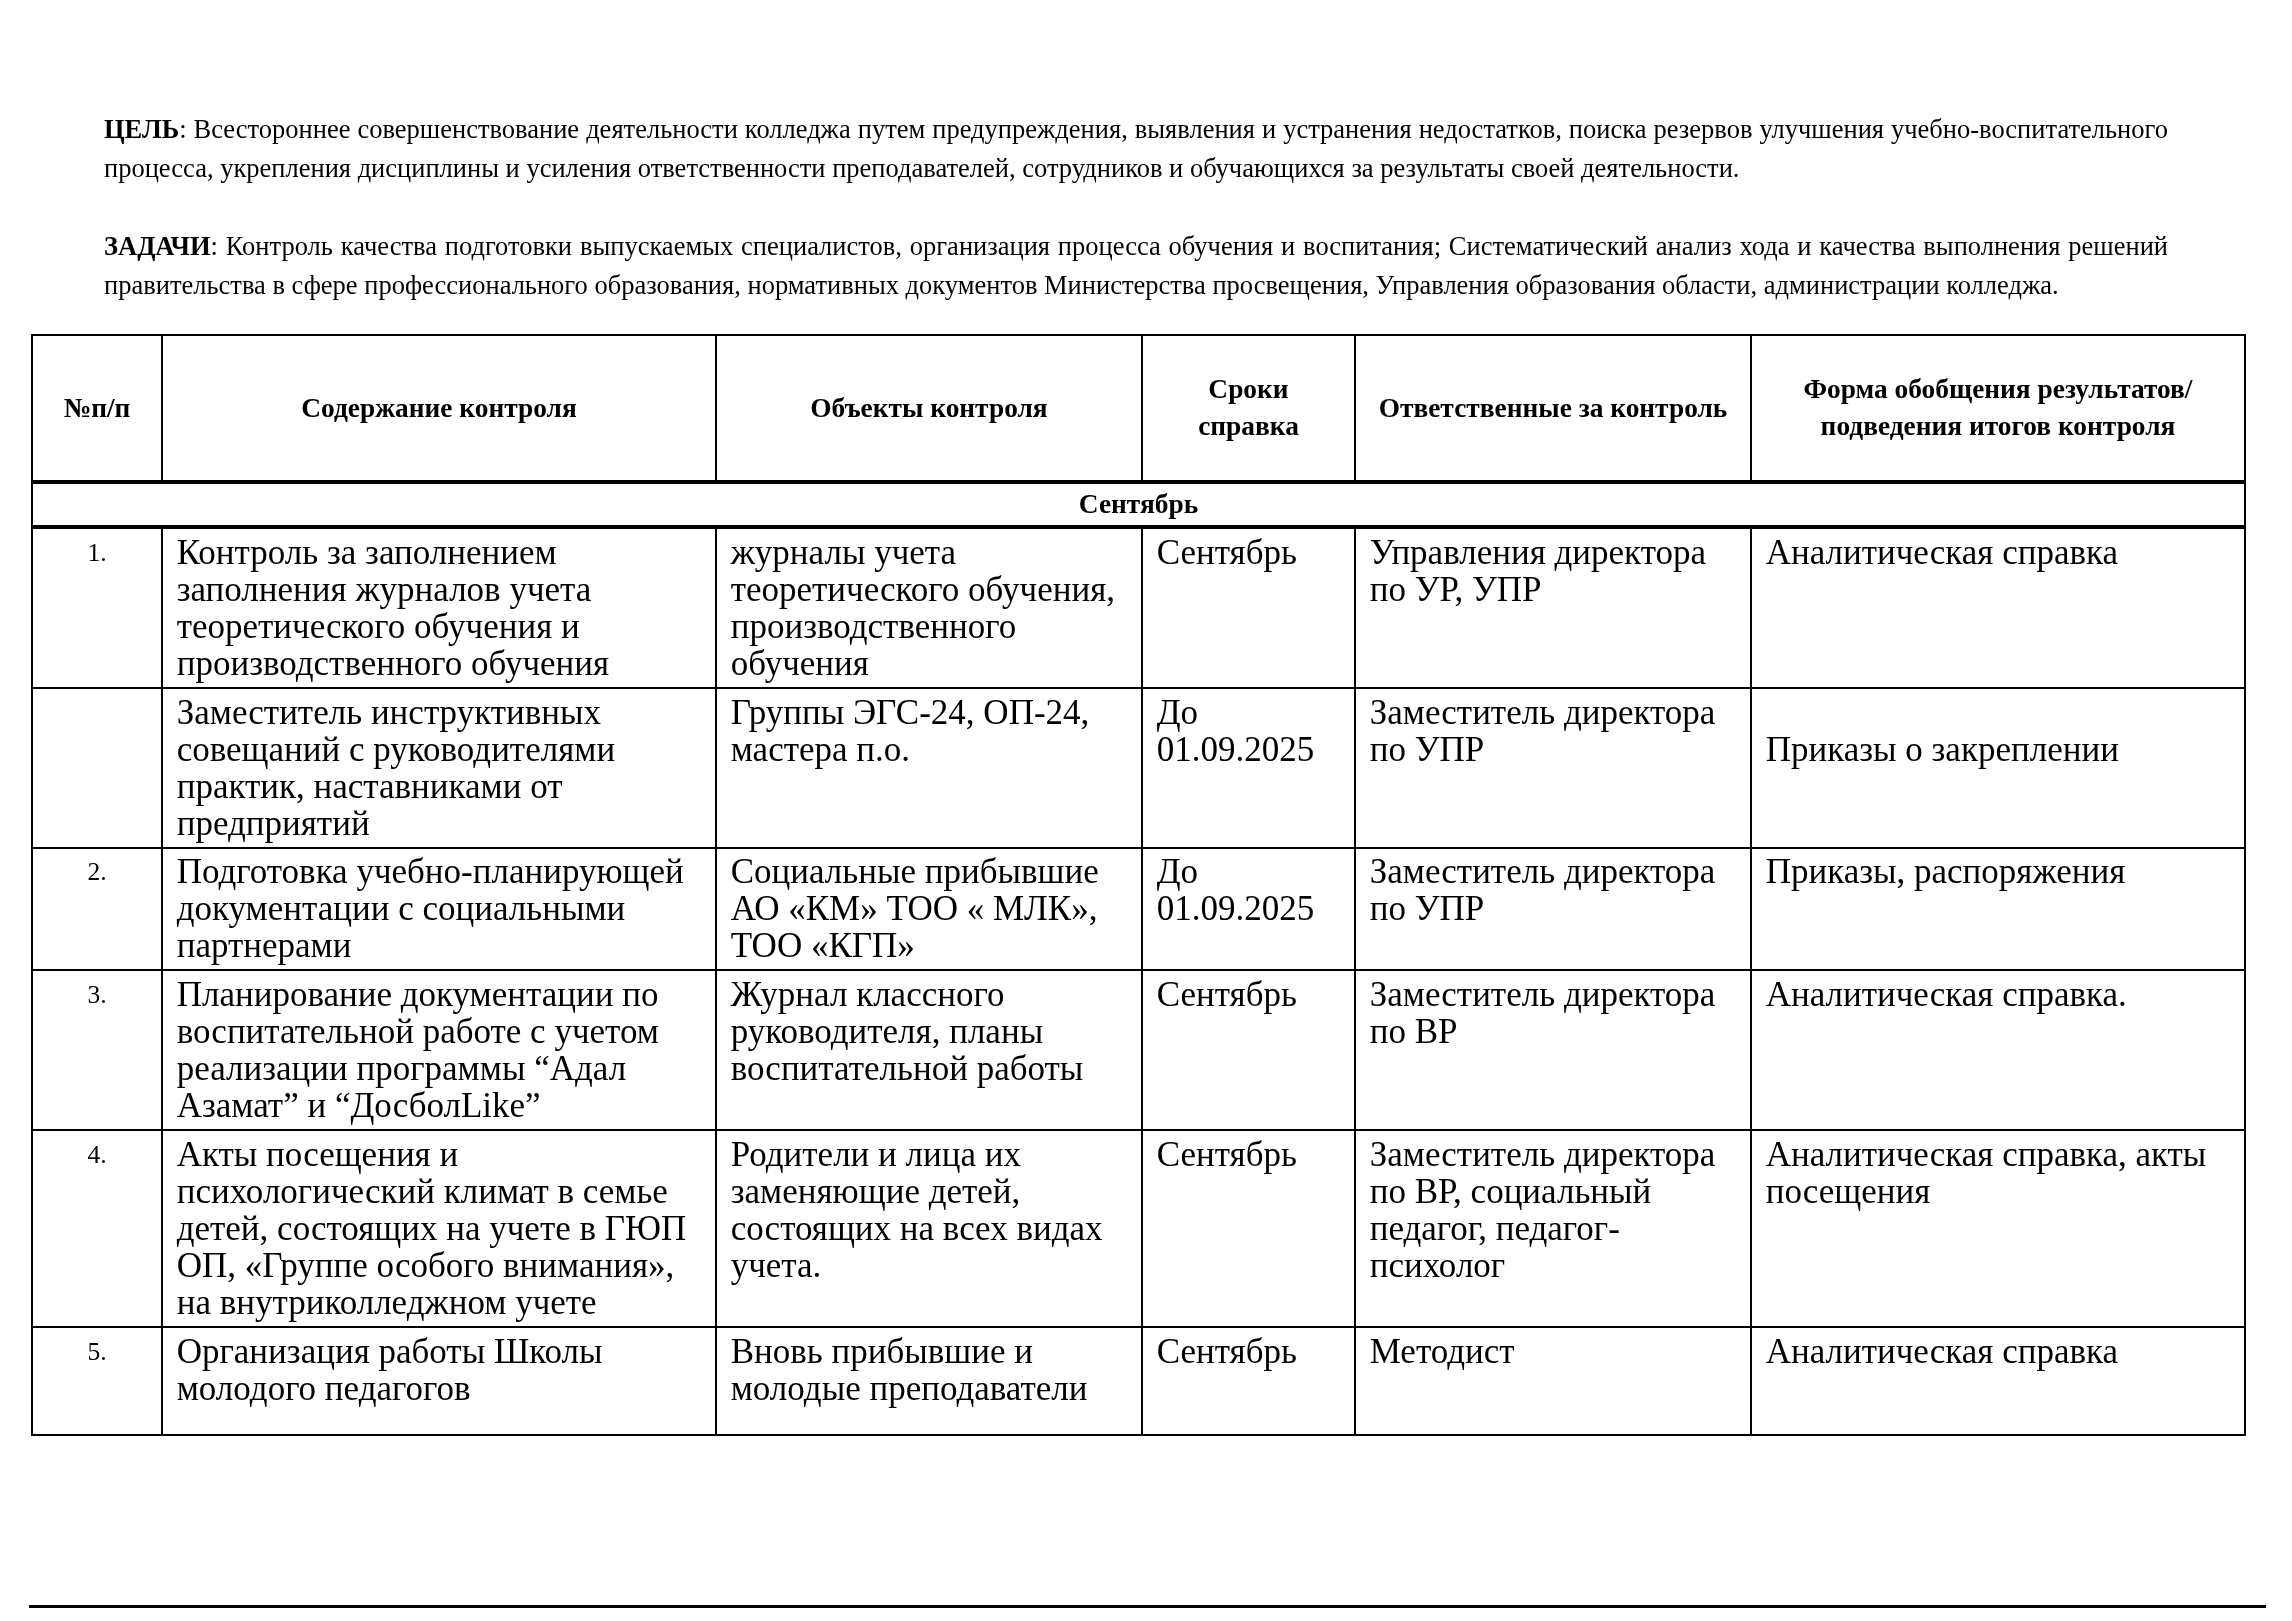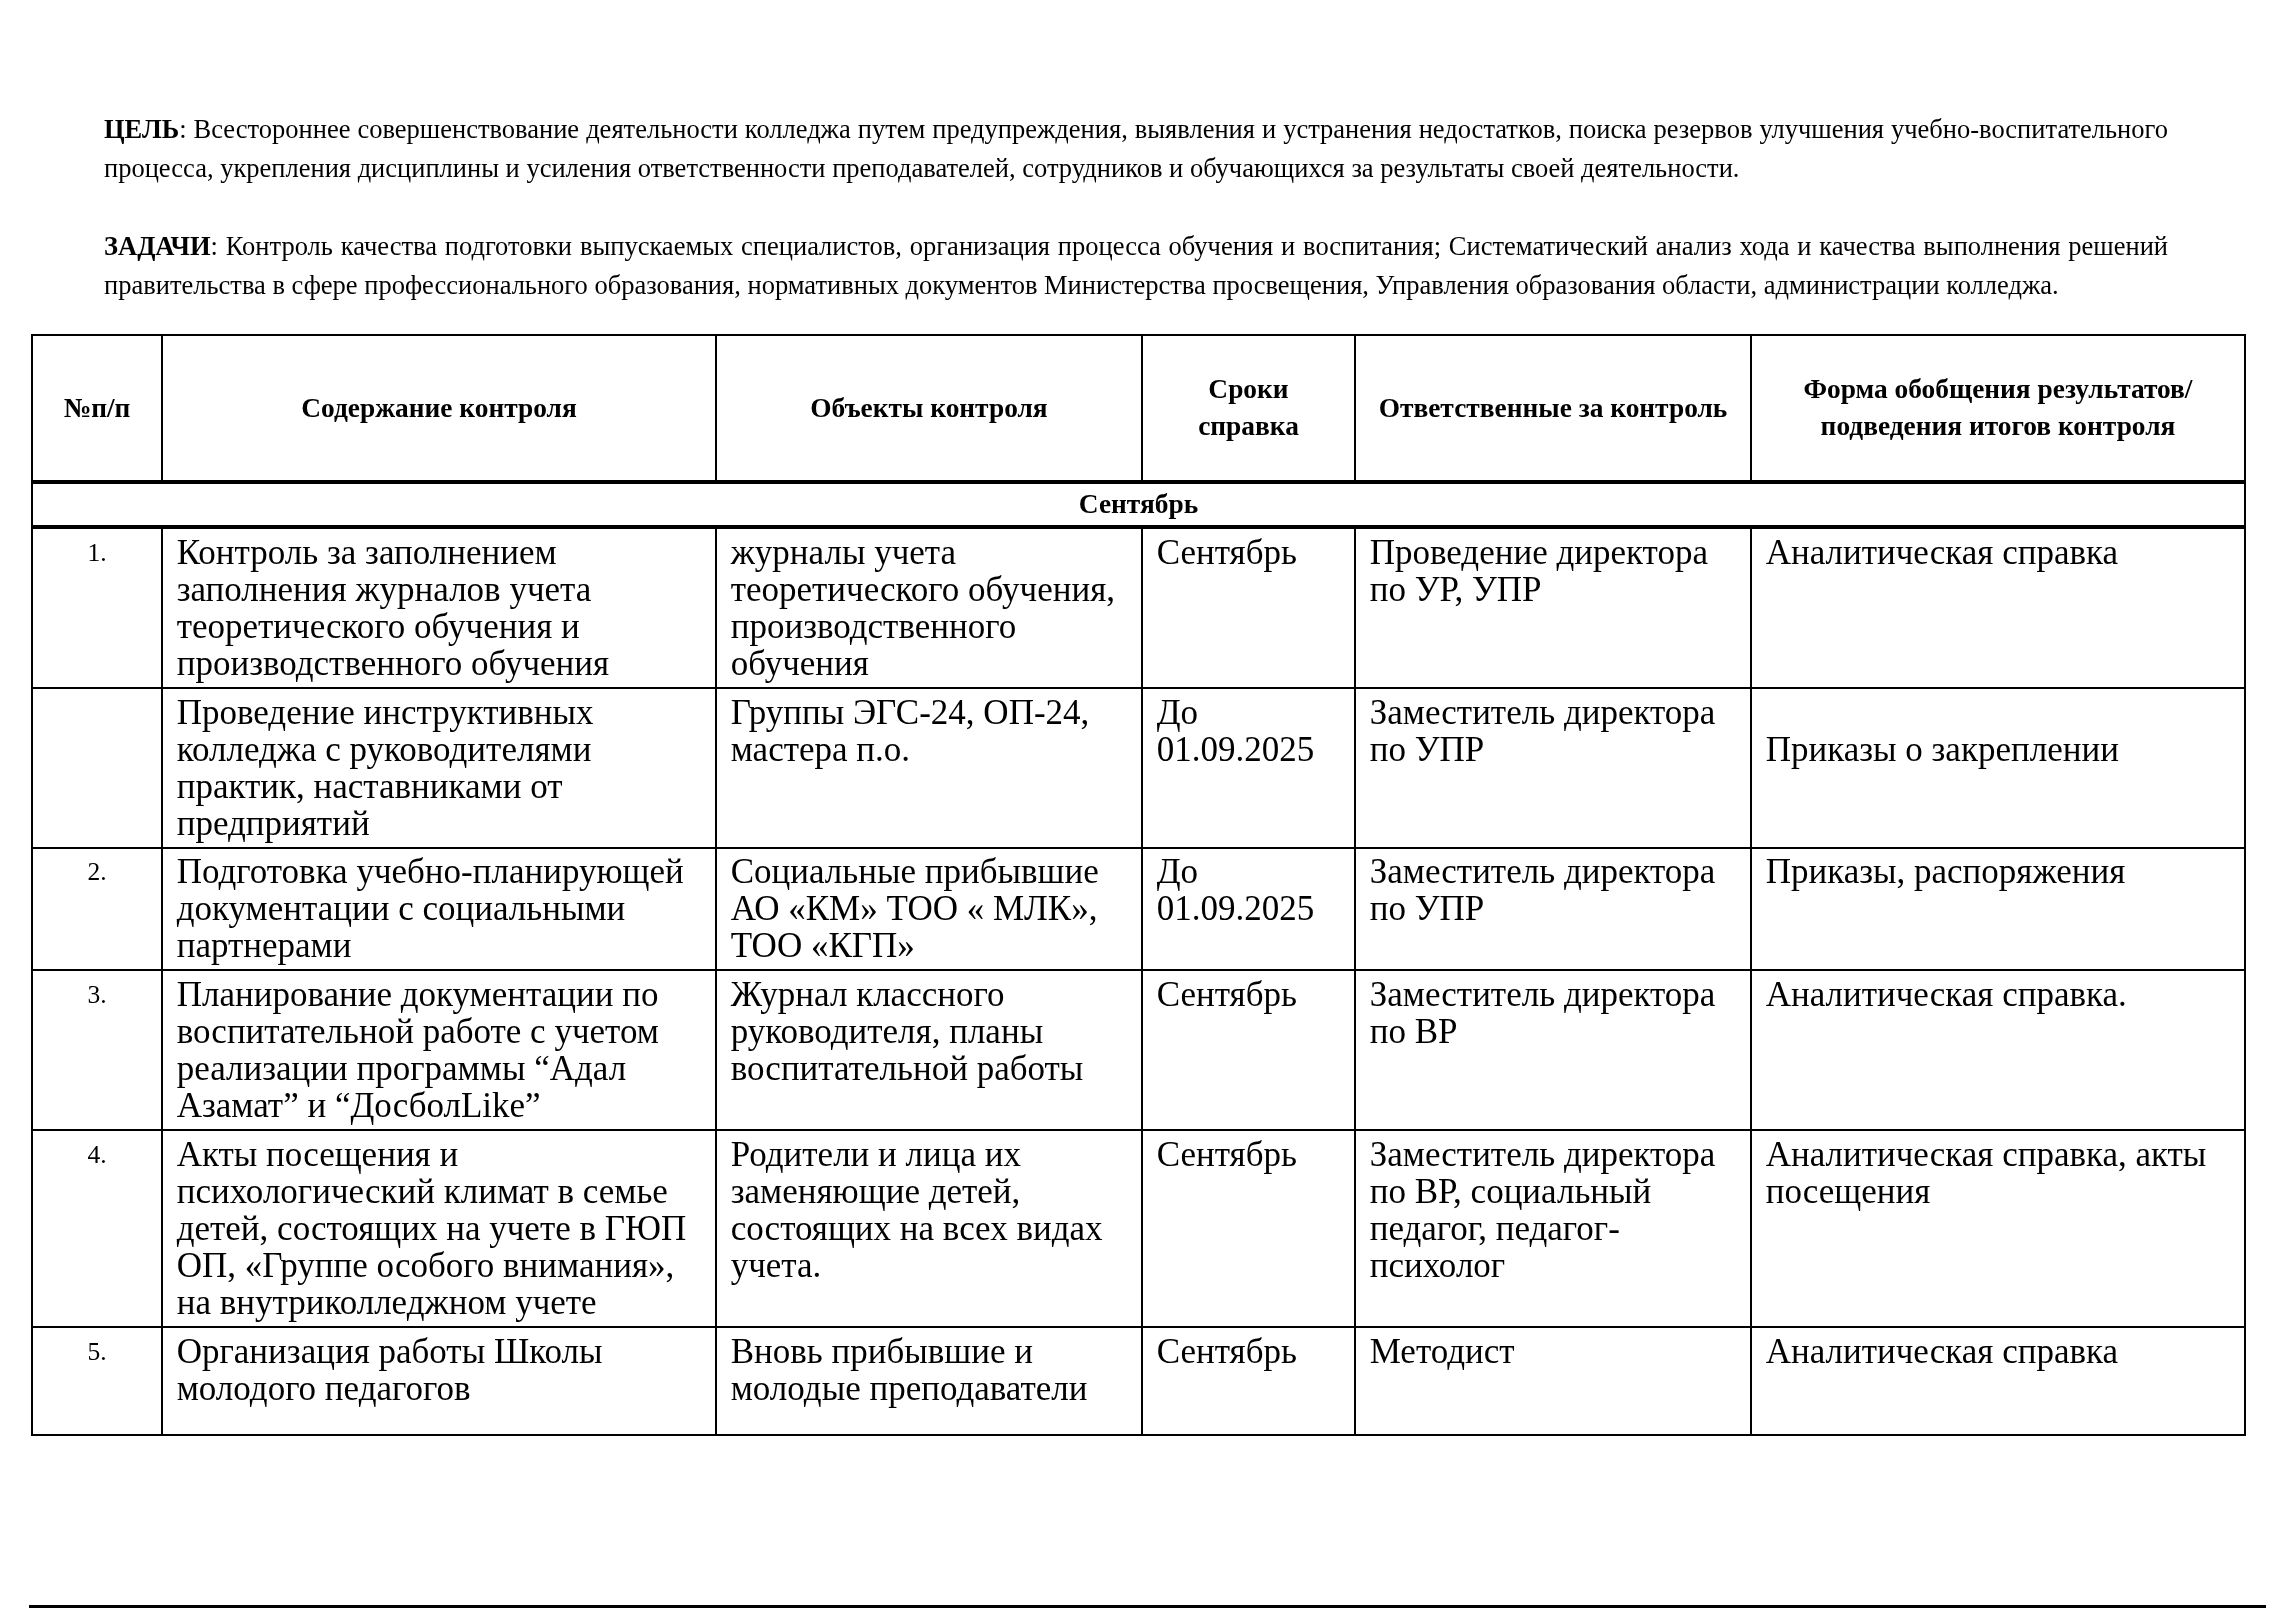--- a/index.html
+++ b/index.html
@@ -115,27 +115,27 @@
       </tr>
       <tr class="h-month month-row">
         <td colspan="6">Сентябрь</td>
       </tr>
 
       <tr class="r1">
         <td class="num">1.</td>
         <td>Контроль за заполнением заполнения журналов учета теоретического обучения и производственного обучения</td>
         <td>журналы учета теоретического обучения, производственного обучения</td>
         <td>Сентябрь</td>
-        <td>Проведение директора по УР, УПР</td>
+        <td>Управления директора по УР, УПР</td>
         <td>Аналитическая справка</td>
       </tr>
 
       <tr class="r2">
         <td class="num"></td>
-        <td>Проведение инструктивных колледжа с руководителями практик, наставниками от предприятий</td>
+        <td>Заместитель инструктивных совещаний с руководителями практик, наставниками от предприятий</td>
         <td>Группы ЭГС-24, ОП-24, мастера п.о.</td>
         <td>До
 01.09.2025</td>
         <td>Заместитель директора по УПР</td>
         <td>
 Приказы о закреплении</td>
       </tr>
 
       <tr class="r3">
         <td class="num">2.</td>

